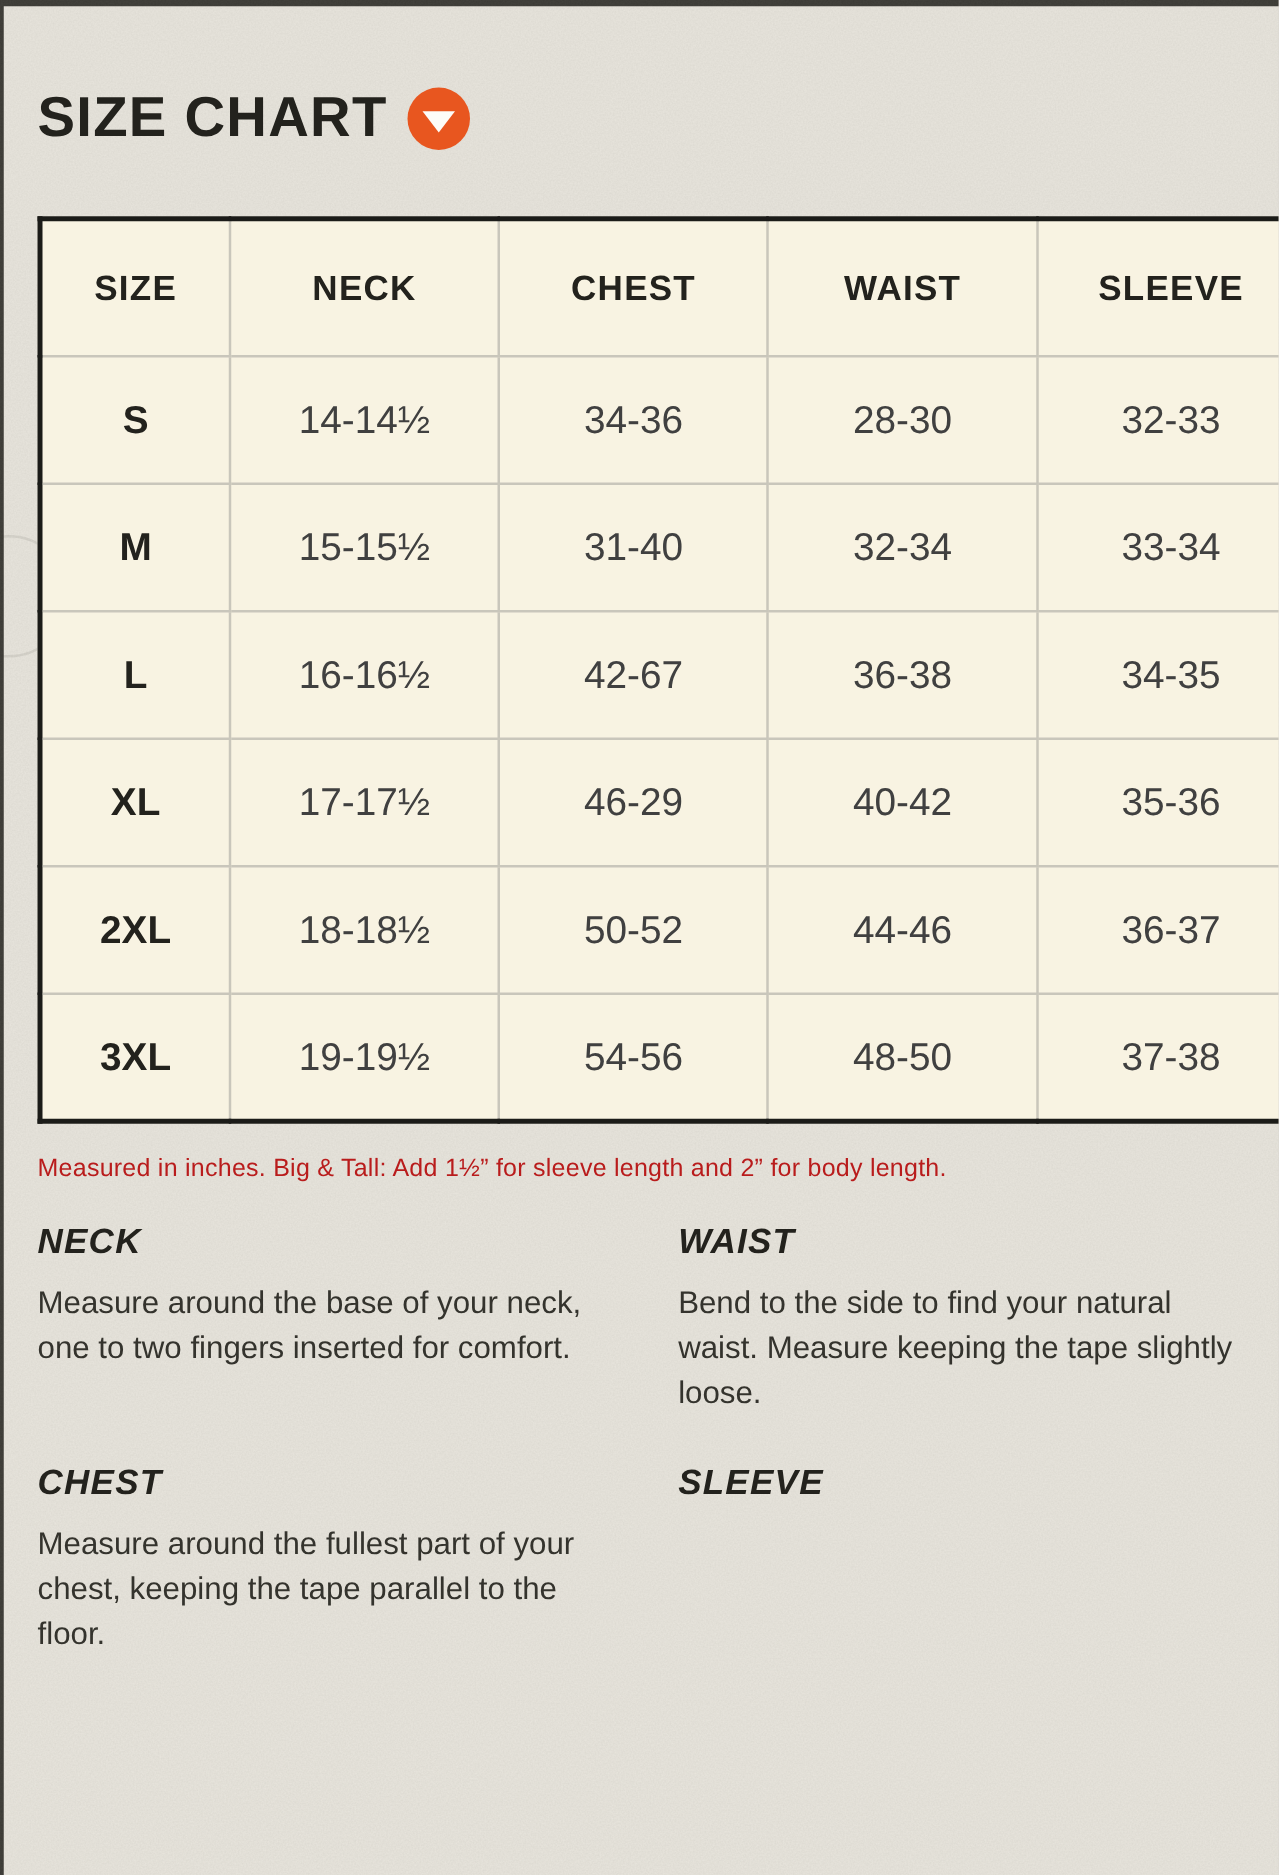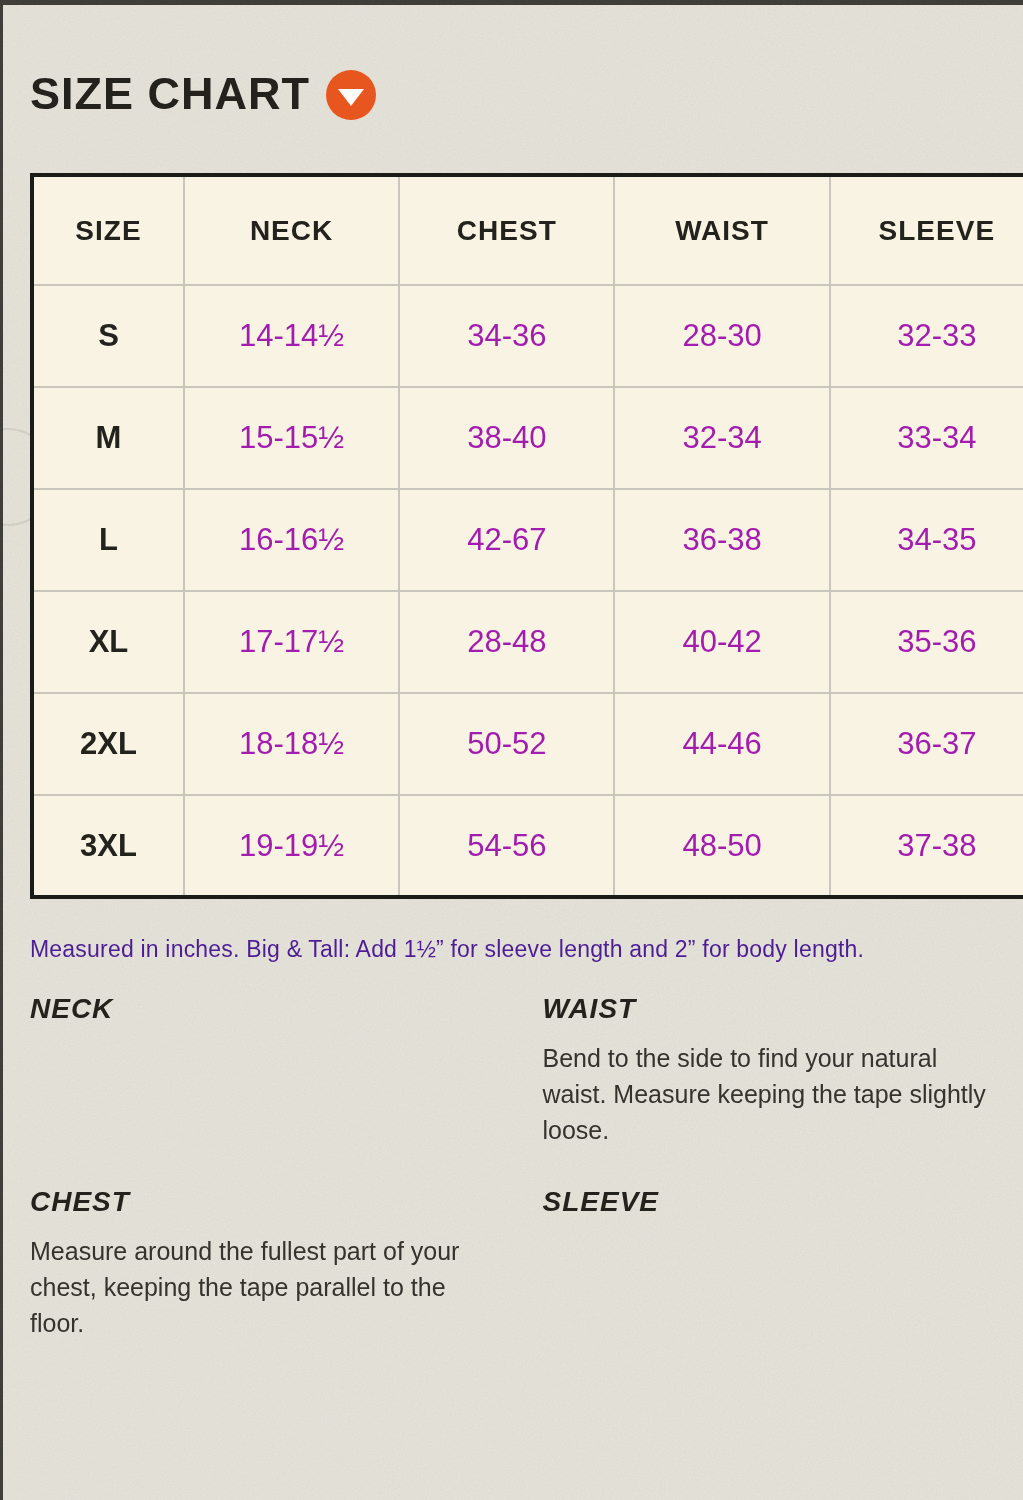--- a/index.html
+++ b/index.html
@@ -83,30 +83,30 @@
   table.size-table tbody tr { height: 102px; }
   table.size-table th {
     font-size: 28px;
     font-weight: 800;
     letter-spacing: 1px;
     color: #23221d;
   }
   table.size-table td {
     font-size: 31px;
     font-weight: 400;
-    color: #a21caf;
+    color: #404040;
   }
   table.size-table td:first-child {
     font-weight: 700;
     color: #23221d;
   }
   .note {
-    margin-top: 37px;
-    font-size: 23px;
-    color: #4c1d95;
+    margin-top: 25px;
+    font-size: 20px;
+    color: #b91c1c;
     letter-spacing: 0.2px;
   }
   .htm-heading {
     margin-top: 55px;
     font-size: 33px;
     font-weight: 800;
     letter-spacing: 1.5px;
     color: #23221d;
   }
   .sections {
@@ -177,35 +177,35 @@
         <tr>
           <td>S</td>
           <td>14-14½</td>
           <td>34-36</td>
           <td>28-30</td>
           <td>32-33</td>
         </tr>
         <tr>
           <td>M</td>
           <td>15-15½</td>
-          <td>38-40</td>
+          <td>31-40</td>
           <td>32-34</td>
           <td>33-34</td>
         </tr>
         <tr>
           <td>L</td>
           <td>16-16½</td>
           <td>42-67</td>
           <td>36-38</td>
           <td>34-35</td>
         </tr>
         <tr>
           <td>XL</td>
           <td>17-17½</td>
-          <td>28-48</td>
+          <td>46-29</td>
           <td>40-42</td>
           <td>35-36</td>
         </tr>
         <tr>
           <td>2XL</td>
           <td>18-18½</td>
           <td>50-52</td>
           <td>44-46</td>
           <td>36-37</td>
         </tr>
@@ -218,20 +218,21 @@
         </tr>
       </tbody>
     </table>
 
     <div class="note">Measured in inches. Big &amp; Tall: Add 1½” for sleeve length and 2” for body length.</div>
 
 
     <div class="sections">
       <div class="section">
         <div class="section-title">NECK</div>
+        <div class="section-text">Measure around the base of your neck, one to two fingers inserted for comfort.</div>
       </div>
       <div class="section">
         <div class="section-title">WAIST</div>
         <div class="section-text">Bend to the side to find your natural waist. Measure keeping the tape slightly loose.</div>
       </div>
       <div class="section">
         <div class="section-title">CHEST</div>
         <div class="section-text">Measure around the fullest part of your chest, keeping the tape parallel to the floor.</div>
       </div>
       <div class="section">

